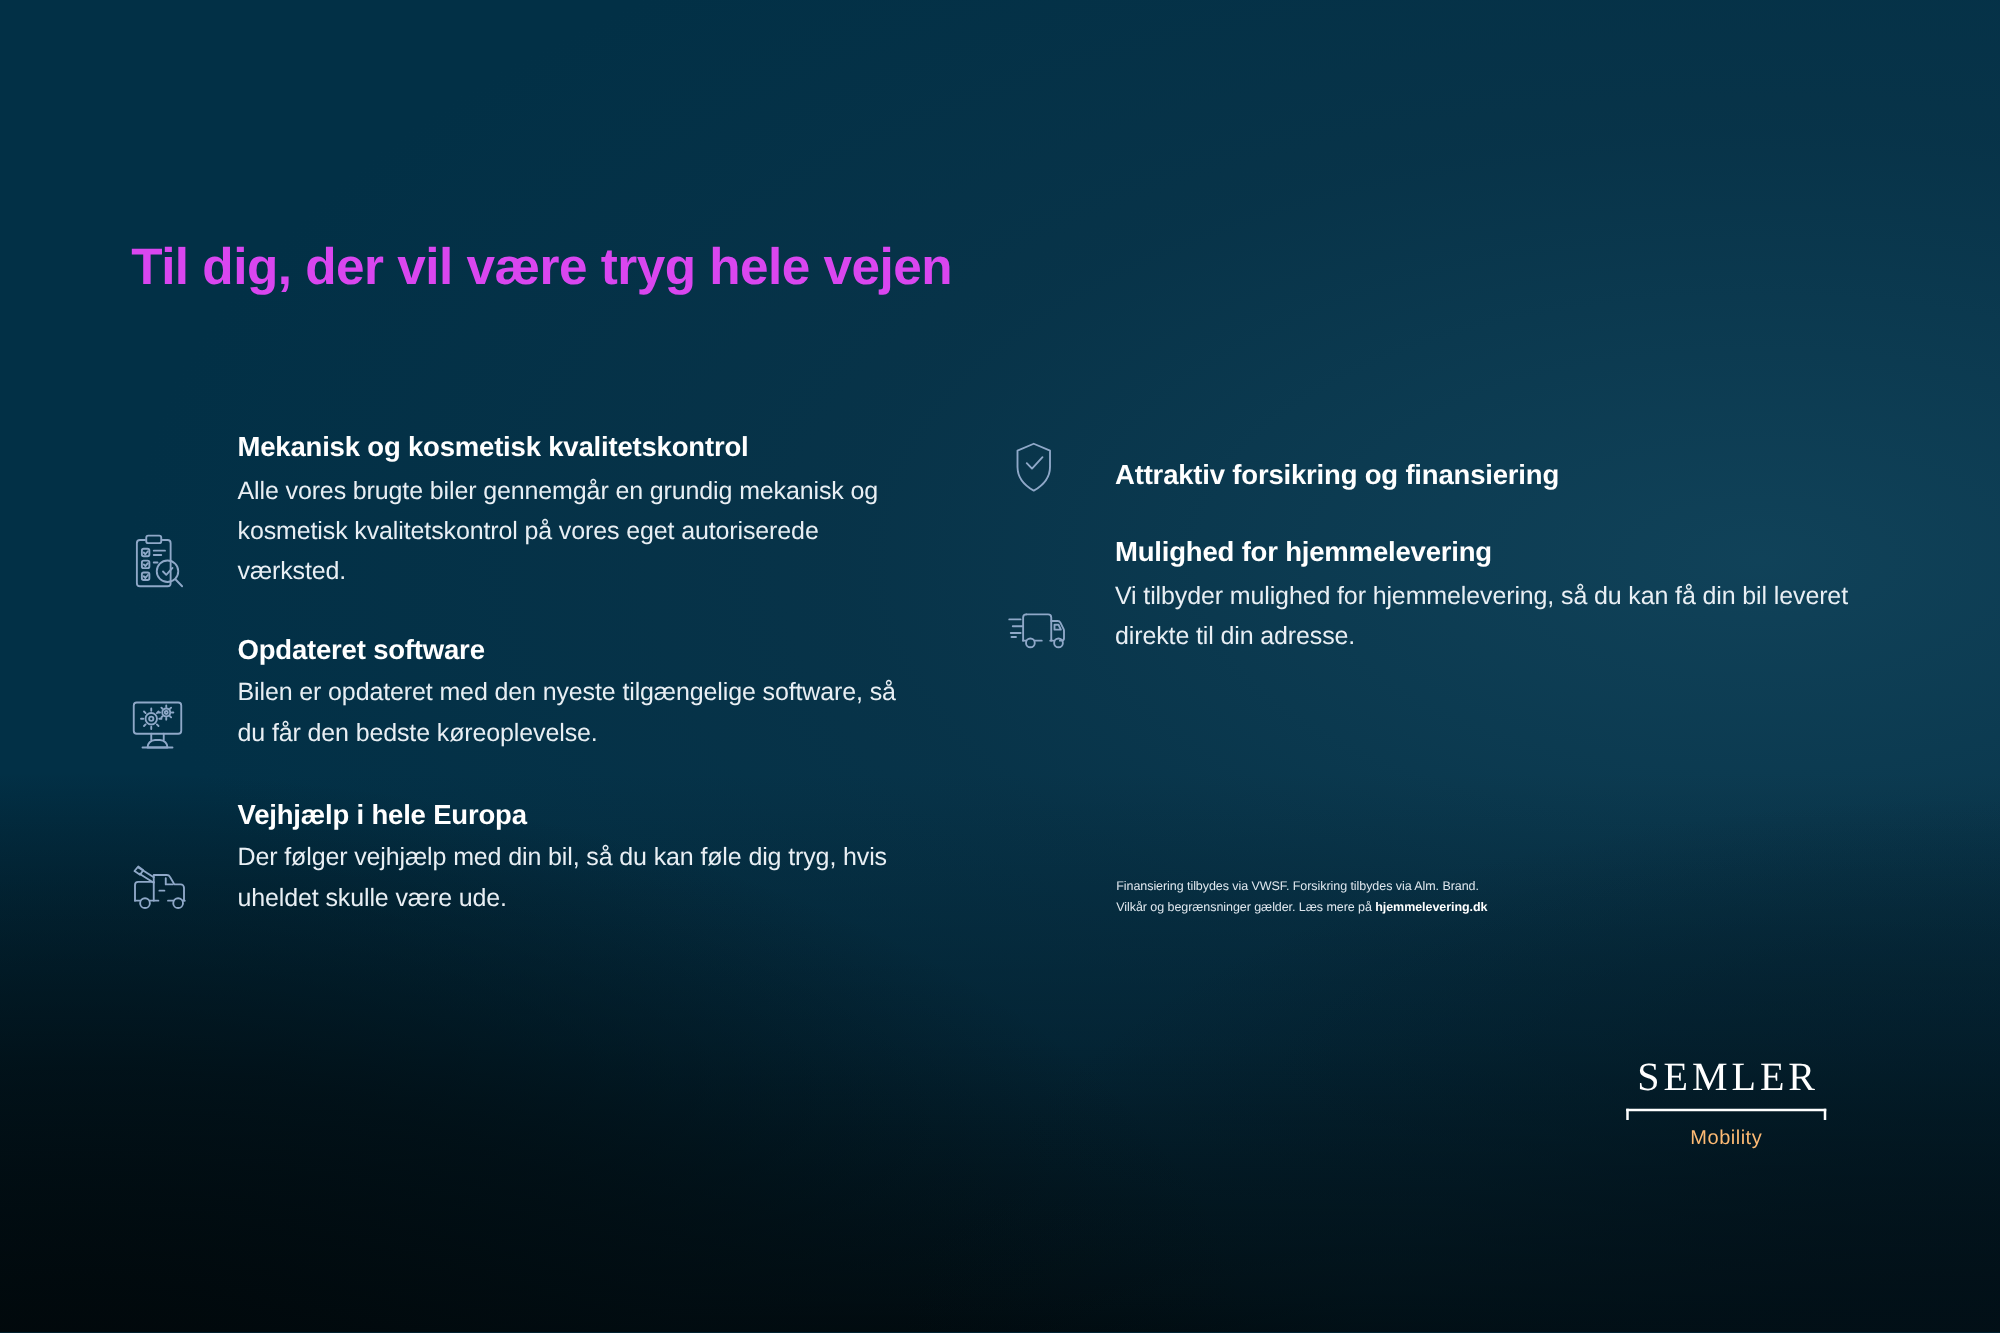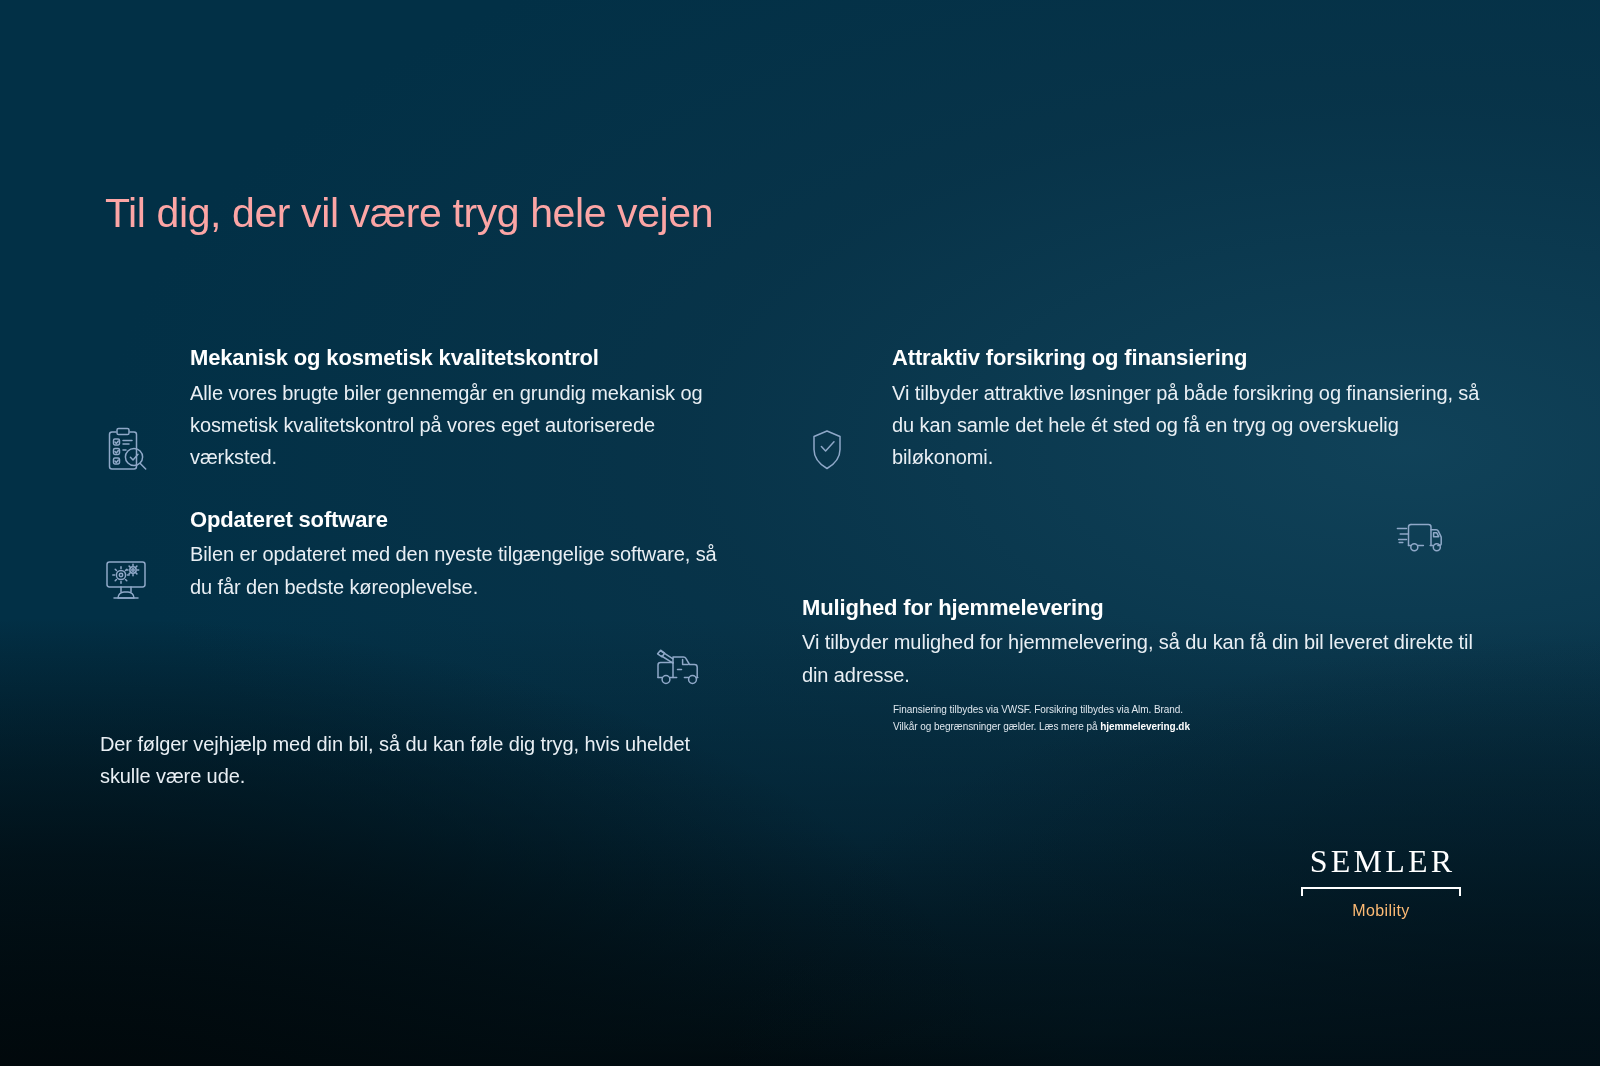--- a/index.html
+++ b/index.html
@@ -44,22 +44,22 @@
     height:1066px;
     z-index:2;
   }
 
   
   .headline {
     position:absolute;
     left:105px;
     top:191px;
     font-size:41px;
-    font-weight:normal;
-    color:#fca5a5;
+    font-weight:bold;
+    color:#d946ef;
     letter-spacing:-0.4px;
     line-height:1.1;
     white-space:nowrap;
   }
 
   
   .col-left {
     position:absolute;
     left:100px;
     top:344px;
@@ -71,21 +71,21 @@
     top:344px;
     width:680px;
   }
 
   .feature {
     position:relative;
     display:flex;
     align-items:flex-end;
     margin-bottom:36px;
   }
-  .feature:last-child { margin-bottom:0;flex-direction:column; }
+  .feature:last-child { margin-bottom:0; }
 
   .feature-icon {
     flex:0 0 90px;
     width:90px;
     padding-top:6px;
     display:flex;
     justify-content:flex-start;
     padding-left:2px;
   }
   .feature-icon svg {
@@ -249,38 +249,38 @@
           <circle cx="14" cy="35.5" r="3.9"></circle>
           <circle cx="40.5" cy="35.5" r="3.9"></circle>
           <path d="M36.2 20.5h-5.6v-4.9"></path>
           <path d="M21 14.8L9 7.2"></path>
           <path d="M21 19.2L9.6 12"></path>
           <path d="M8.6 6.2l-3 3.6 4.4 3 2.6-3.6z"></path>
           <path d="M25.5 25.5h4"></path>
         </svg>
       </div>
       <div class="feature-body">
+        <div class="feature-title">Vejhjælp i hele Europa</div>
         <div class="feature-desc">Der følger vejhjælp med din bil, så du kan føle dig tryg, hvis uheldet skulle være ude.</div>
       </div>
     </div>
 
   </div>
 
   <div class="col-right">
 
     <div class="feature">
       <div class="feature-icon">
         <svg viewBox="0 0 54 48" fill="none" stroke="#8fa8c8" stroke-width="1.5" stroke-linecap="round" stroke-linejoin="round">
           <path d="M10 10.5l13-5.5 13 5.5v13c0 8.4-5.3 14.6-13 19-7.7-4.4-13-10.6-13-19z"></path>
           <path d="M17.4 20.5l4.2 4.4 8.4-9.2"></path>
         </svg>
       </div>
       <div class="feature-body">
         <div class="feature-title">Attraktiv forsikring og finansiering</div>
-        <div class="feature-desc">Vi tilbyder attraktive løsninger på både forsikring og finansiering, så du kan samle det hele ét sted og få en tryg og overskuelig biløkonomi.</div>
       </div>
     </div>
 
     <div class="feature">
       <div class="feature-icon">
         <svg viewBox="0 0 54 48" fill="none" stroke="#8fa8c8" stroke-width="1.5" stroke-linecap="round" stroke-linejoin="round">
           <path d="M17 14.5h17.5c1.4 0 2.5 1.1 2.5 2.5v18.5"></path>
           <path d="M17 14.5C15.6 14.5 14.5 15.6 14.5 17v18.5"></path>
           <path d="M14.5 35.5h2.2M23.8 35.5h5.6M36.2 35.5h2.4"></path>
           <path d="M37 19.8h5.2c.9 0 1.7.5 2.1 1.3l2.6 5.2c.2.4.3.8.3 1.2v6c0 1.1-.9 2-2 2h-1.3"></path>

